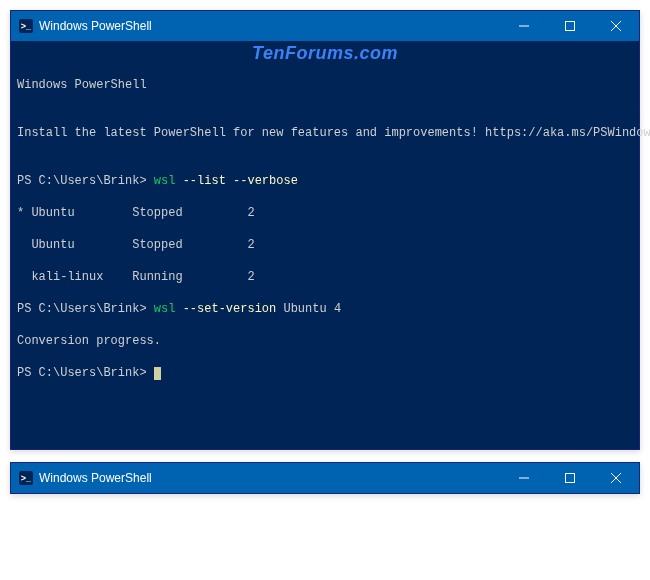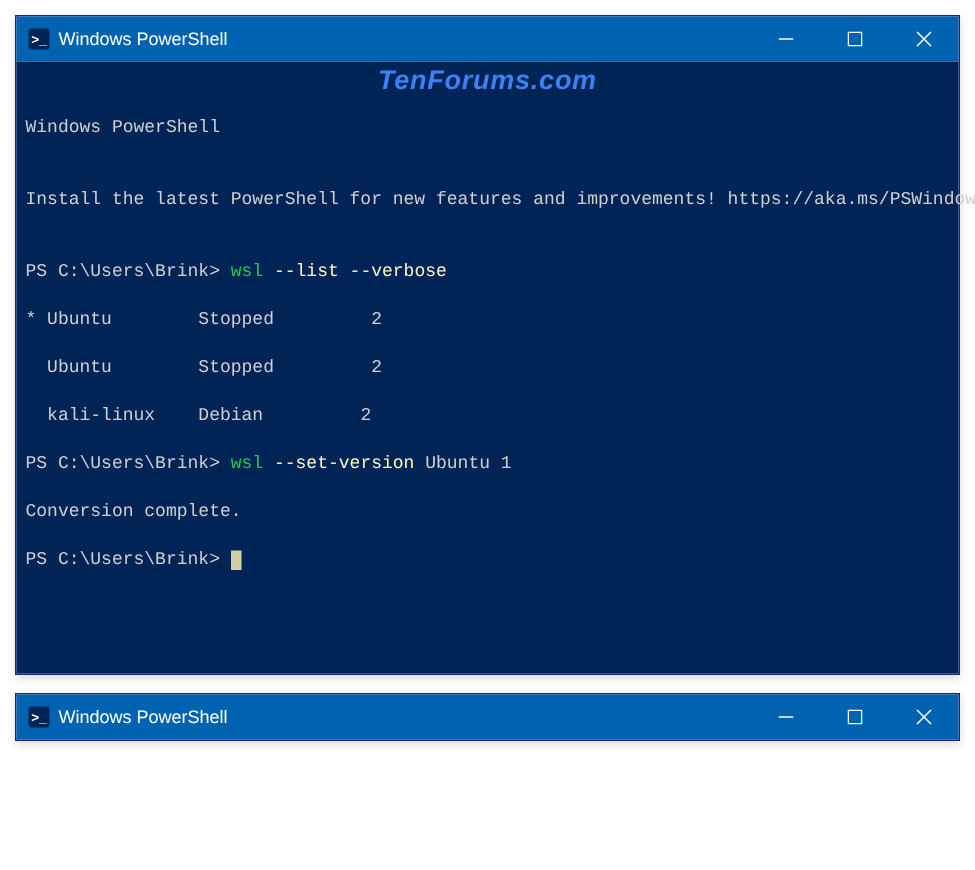--- a/index.html
+++ b/index.html
@@ -126,23 +126,23 @@
   </div>
   <div class="terminal">
     <div class="watermark">TenForums.com</div>
 <span class="row">Windows PowerShell</span>
 <span class="row"></span>
 <span class="row">Install the latest PowerShell for new features and improvements! https://aka.ms/PSWindows</span>
 <span class="row"></span>
 <span class="row"><span>PS C:\Users\Brink&gt;</span> <span class="cmd-yellow">wsl</span> <span class="cmd-gray">--list --verbose</span></span>
 <span class="row"><span>* Ubuntu</span>        <span>Stopped</span>         <span>2</span></span>
 <span class="row"><span>  Ubuntu</span>        <span>Stopped</span>         <span>2</span></span>
-<span class="row"><span>  kali-linux</span>    <span>Debian</span>         <span>2</span></span>
-<span class="row"><span>PS C:\Users\Brink&gt;</span> <span class="cmd-yellow">wsl</span> <span class="cmd-gray">--set-version</span> <span>Ubuntu 1</span></span>
-<span class="row">Conversion complete.</span>
+<span class="row"><span>  kali-linux</span>    <span>Running</span>         <span>2</span></span>
+<span class="row"><span>PS C:\Users\Brink&gt;</span> <span class="cmd-yellow">wsl</span> <span class="cmd-gray">--set-version</span> <span>Ubuntu 4</span></span>
+<span class="row">Conversion progress.</span>
 <span class="row"><span>PS C:\Users\Brink&gt;</span> <span class="cursor"></span></span>
 <span class="row"> </span>
   </div>
 </div>
 
 <div class="window">
   <div class="titlebar">
     <div class="titlebar-left">
       <span class="ps-icon">&gt;_</span>
       <span>Windows PowerShell</span>

